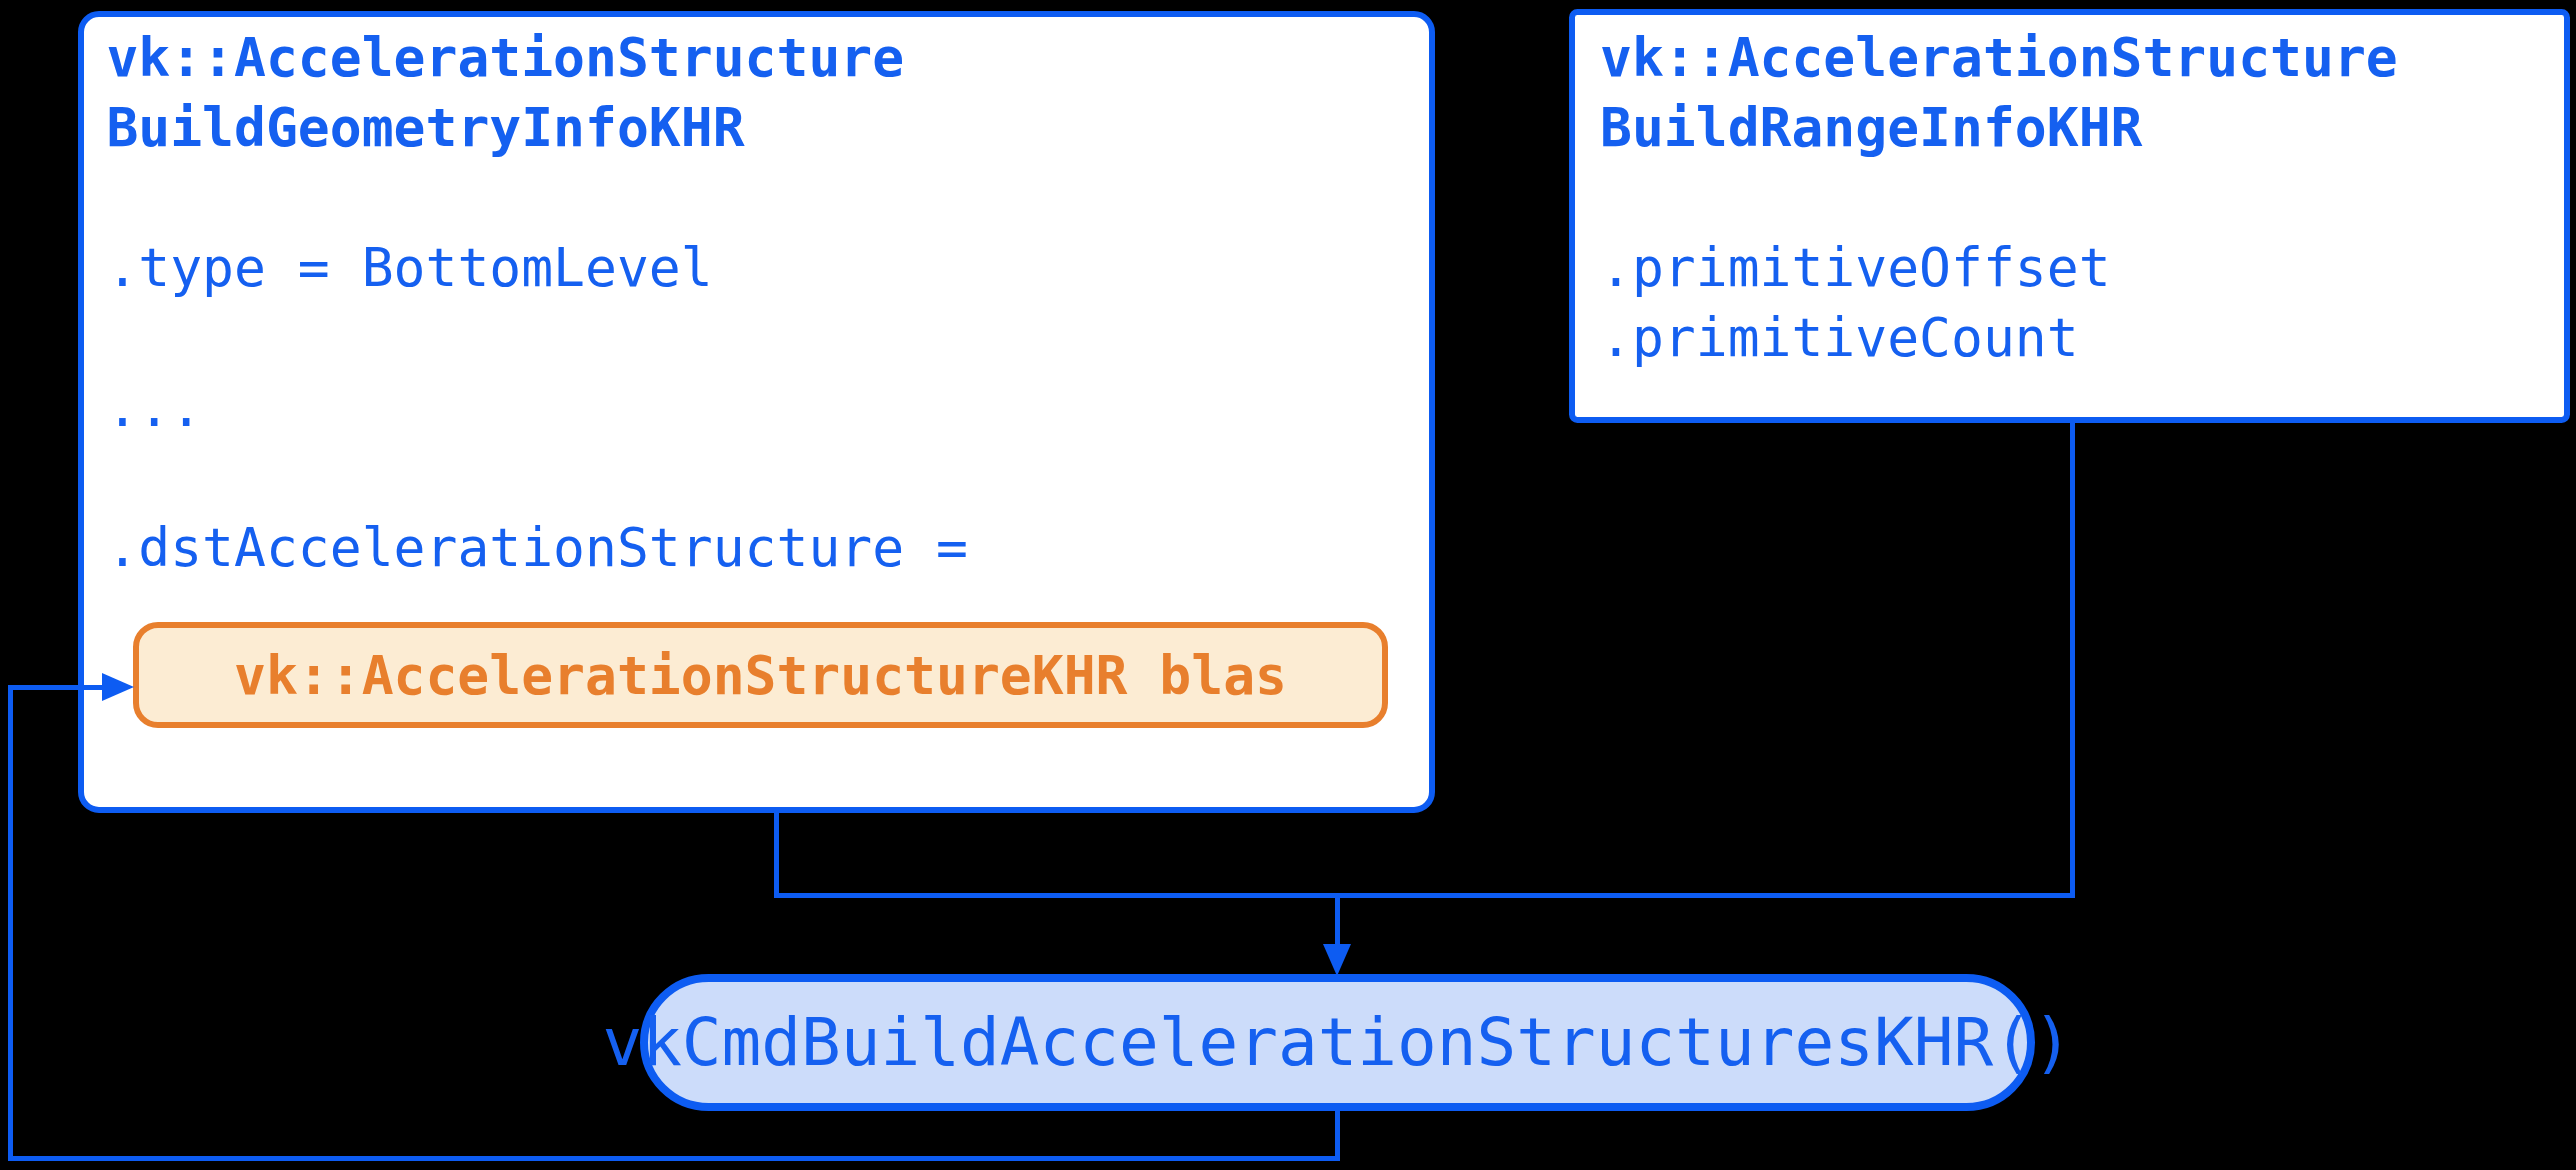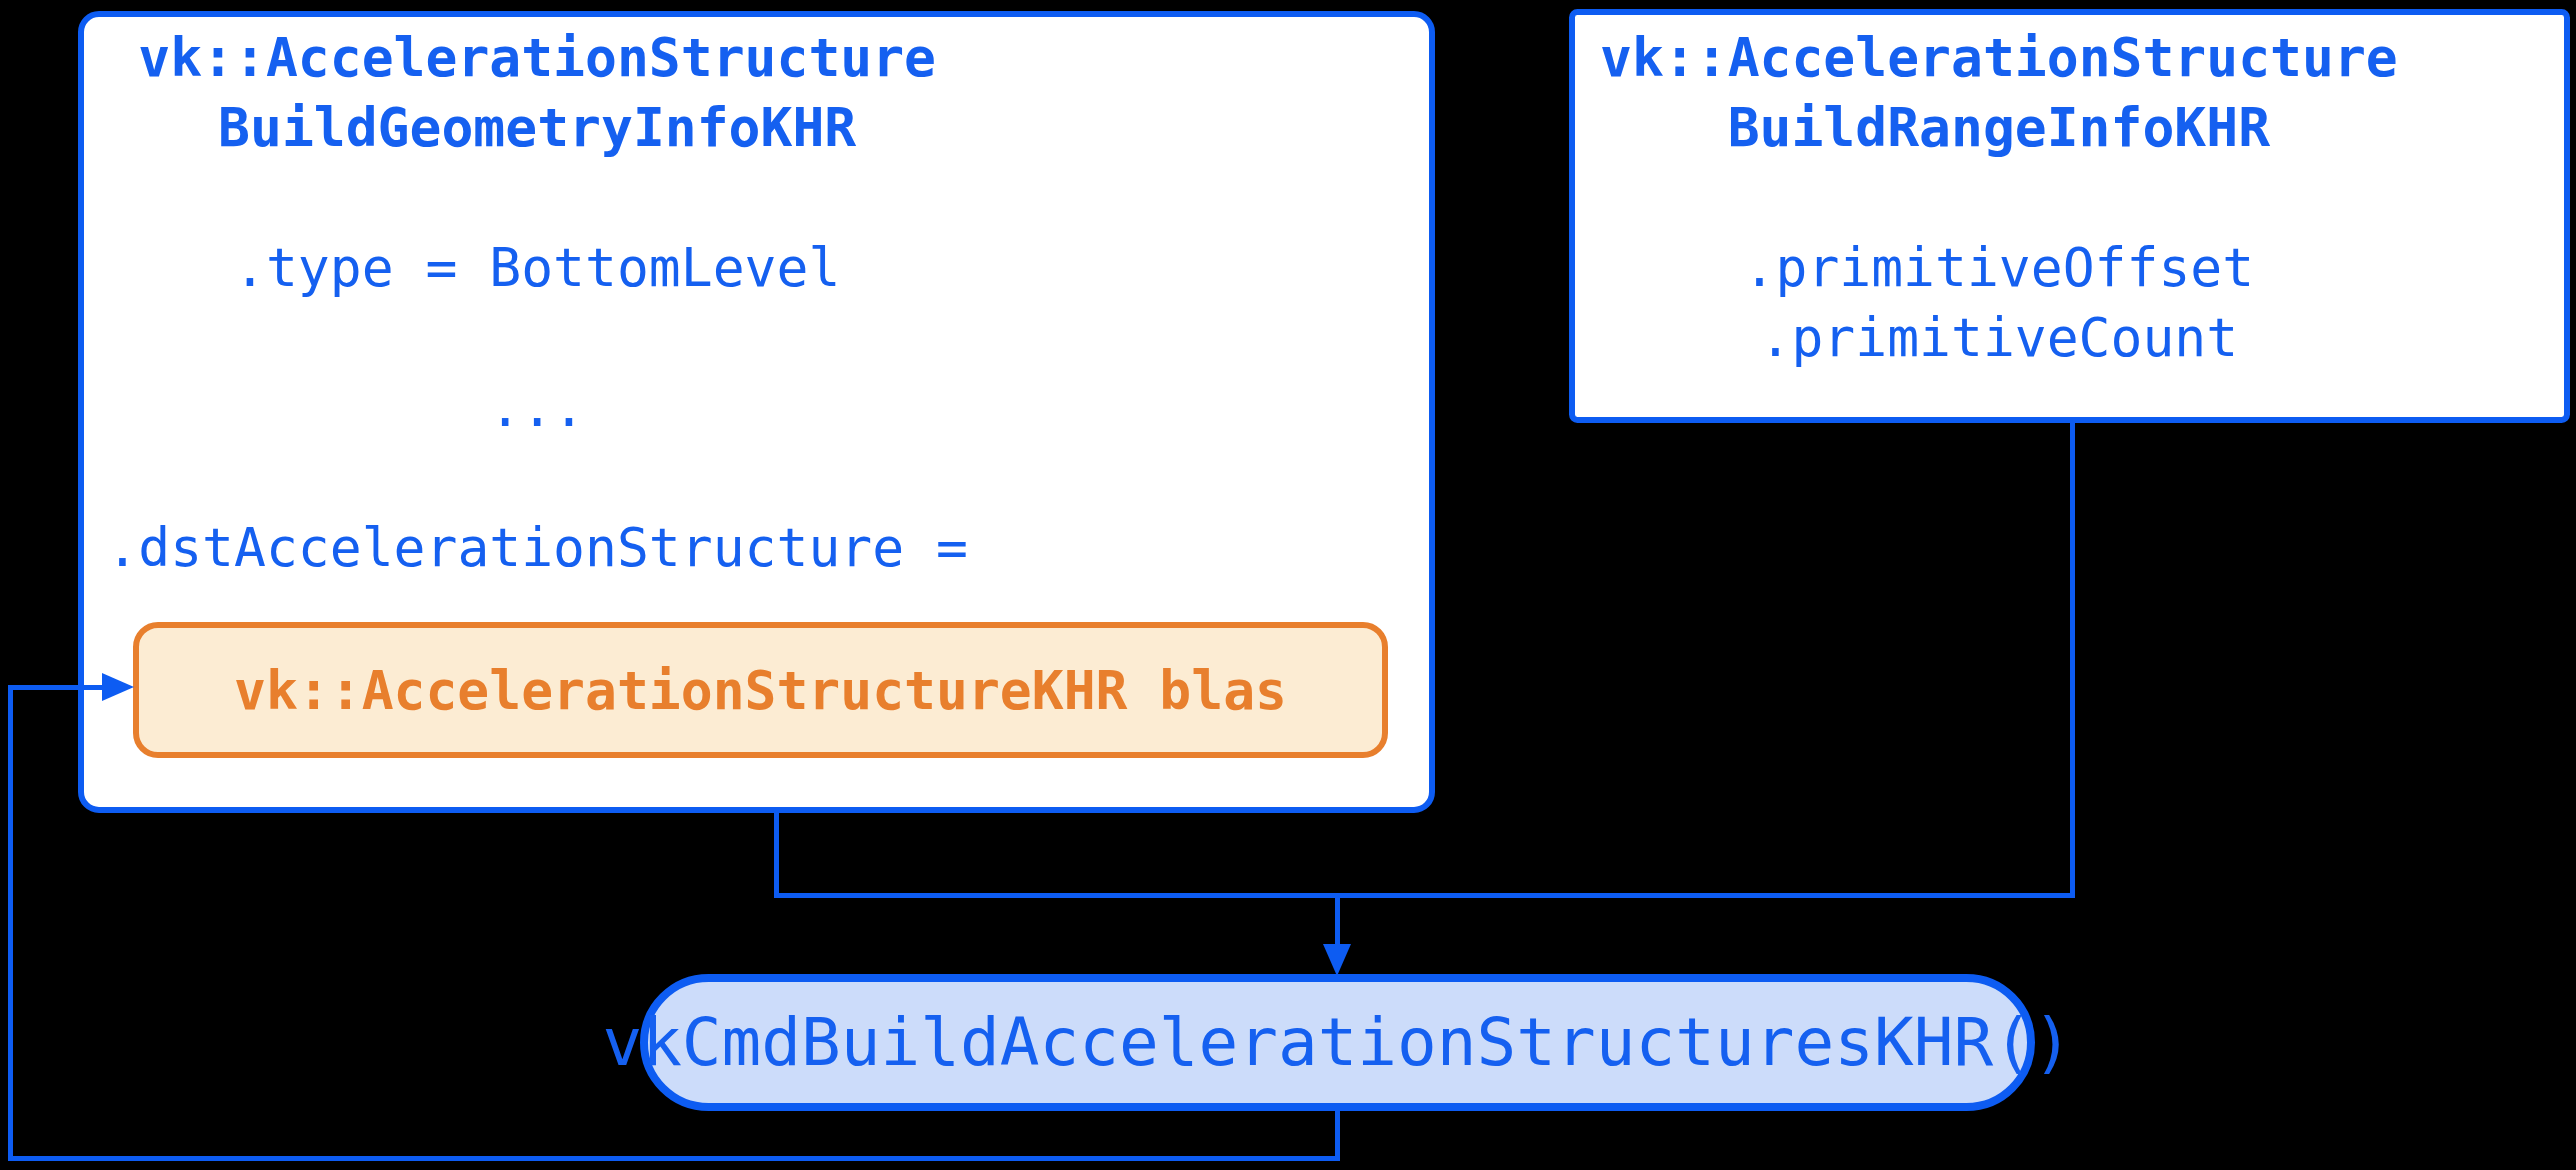--- a/index.html
+++ b/index.html
@@ -32,30 +32,29 @@
   }
   .right-box {
     left: 1569px; top: 9px;
     width: 1001px; height: 414px;
     border-radius: 8.4px;
   }
   .box-text {
     position: absolute;
     color: var(--text-blue);
     font-size: 53px;
-    text-align: center;
   }
   .left-box .box-text  { left: 22.4px; top: 6.3px; }
   .right-box .box-text { left: 25px; top: 7.7px; }
   .t { height: 70px; line-height: 70px; white-space: pre; }
   .bold { font-weight: bold; }
   .chip {
     position: absolute;
     left: 133px; top: 622px;
-    width: 1255px; height: 136px;
+    width: 1255px; height: 106px;
     background: var(--orange-fill);
     border: 6.3px solid var(--orange);
     border-radius: 25px;
     display: flex; align-items: center; justify-content: center;
     color: var(--orange);
     font-size: 53px; font-weight: bold;
     white-space: pre;
   }
   .pill {
     position: absolute;

